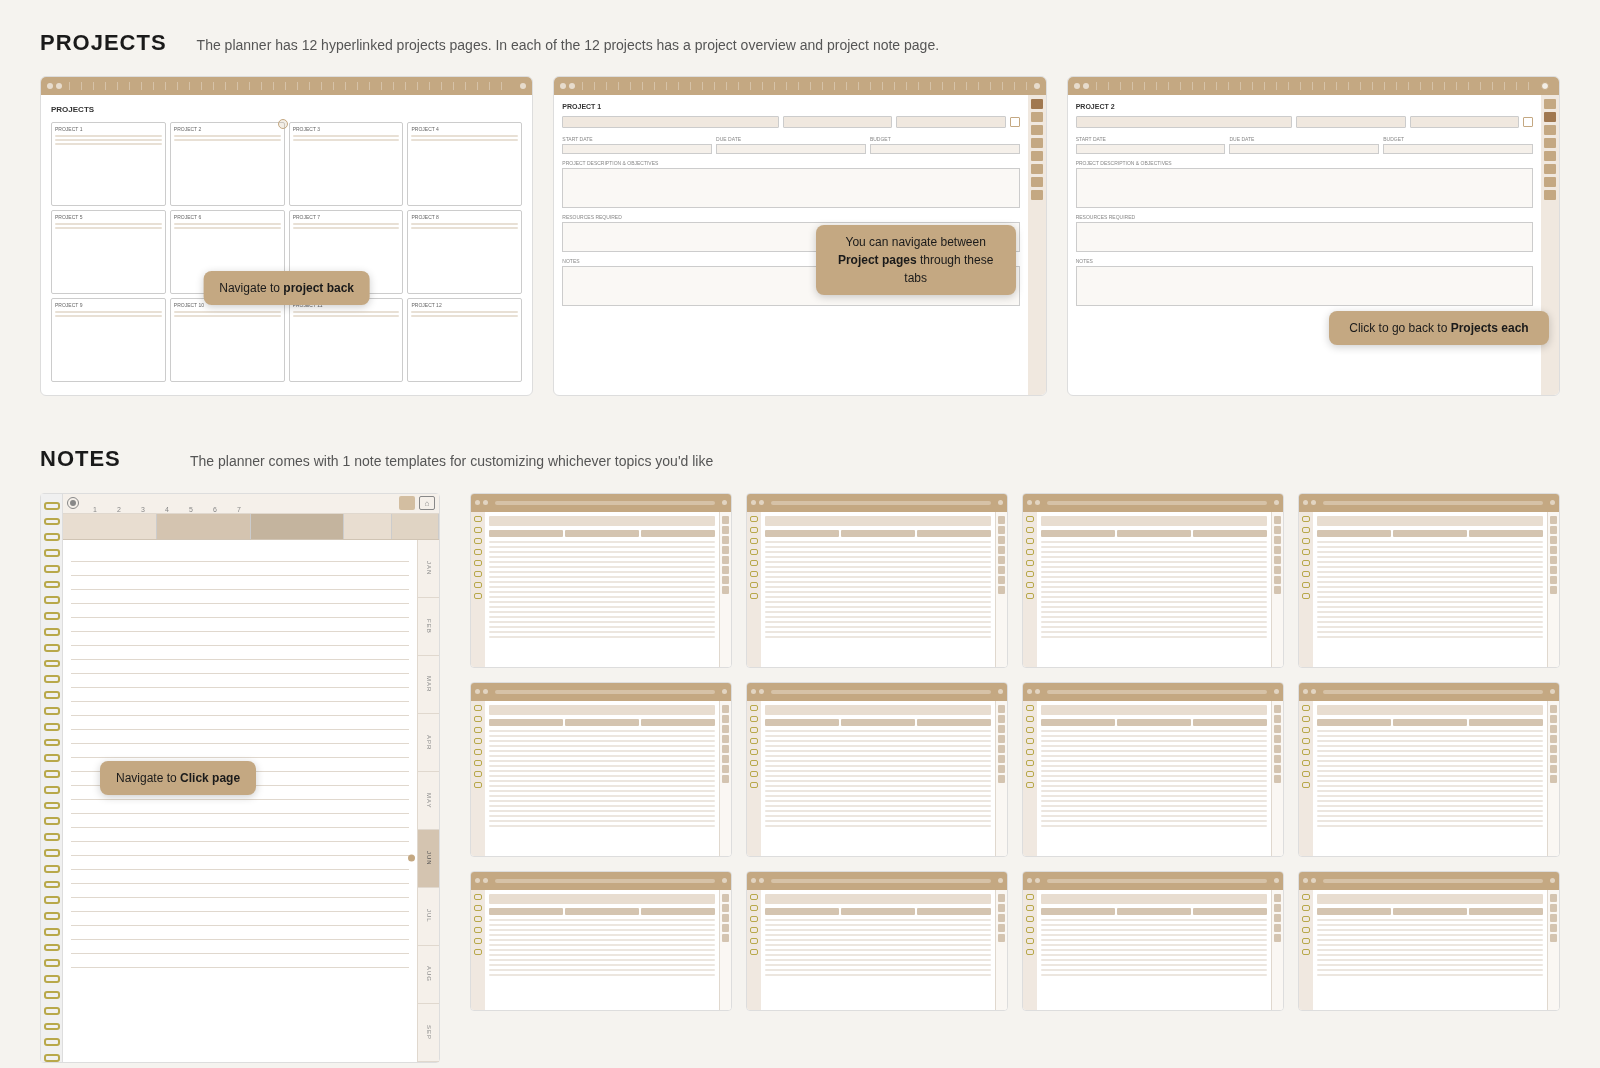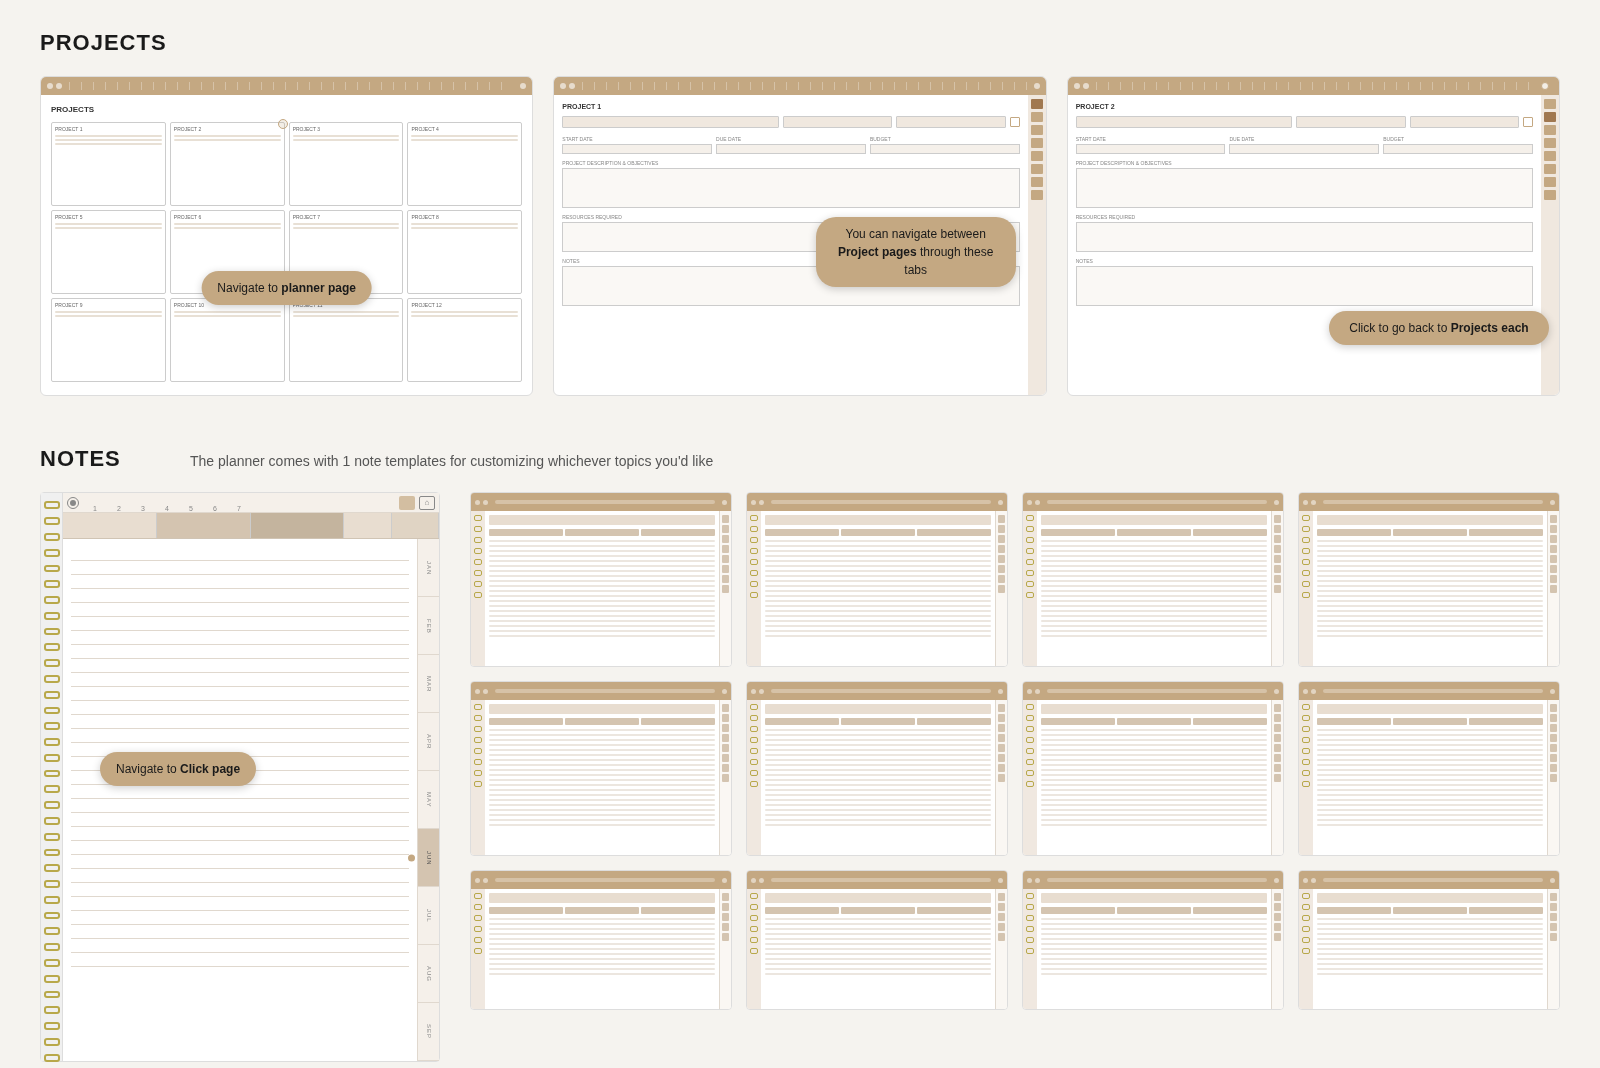--- a/index.html
+++ b/index.html
@@ -159,29 +159,30 @@
       color: #888;
       margin: 4px 0 2px;
       font-family: Arial, sans-serif;
     }
 
     
     .tooltip-bubble {
       position: absolute;
       background: #c4a882;
       color: #1a1a1a;
-      border-radius: 20px;
+      border-radius: 8px;
       padding: 8px 16px;
       font-size: 12px;
       font-family: Arial, sans-serif;
       line-height: 1.5;
       text-align: center;
       white-space: nowrap;
       z-index: 10;
       box-shadow: 0 2px 8px rgba(0,0,0,0.2);
+      margin-top: 8px;
     }
     .tooltip-bubble::after {
       content: '';
       position: absolute;
       border: 8px solid transparent;
     }
 
     
     .notes-section {
       display: flex;
@@ -428,20 +429,21 @@
       margin-bottom: 20px;
     }
   </style>
 </head>
 <body>
 
 <div class="page">
 
   <div class="section-header">
     <div class="section-title">PROJECTS</div>
+    <div class="section-desc">The planner has 12 hyperlinked projects pages. In each of the 12 projects has a project overview and project note page.</div>
   </div>
 
   <div class="screenshots-row">
 
     <div class="planner-screenshot" style="position:relative;">
       <div class="planner-top-bar">
         <div class="dot"></div>
         <div class="dot"></div>
         <div class="ruler"></div>
         <div class="dot"></div>
@@ -536,21 +538,21 @@
             <div class="proj-cell-label">PROJECT 12</div>
             <div class="proj-cell-lines">
                 <div class="proj-line"></div>
                 <div class="proj-line"></div>
               </div>
           </div>
         </div>
       </div>
 
       <div class="tooltip-bubble" style="bottom: 90px; left: 50%; transform: translateX(-50%);">
-        Navigate to <strong>planner page</strong>
+        Navigate to <strong>project back</strong>
       </div>
     </div>
 
     <div class="planner-screenshot" style="position:relative;">
       <div class="planner-top-bar">
         <div class="dot"></div>
         <div class="dot"></div>
         <div class="ruler"></div>
         <div class="dot"></div>
       </div>

